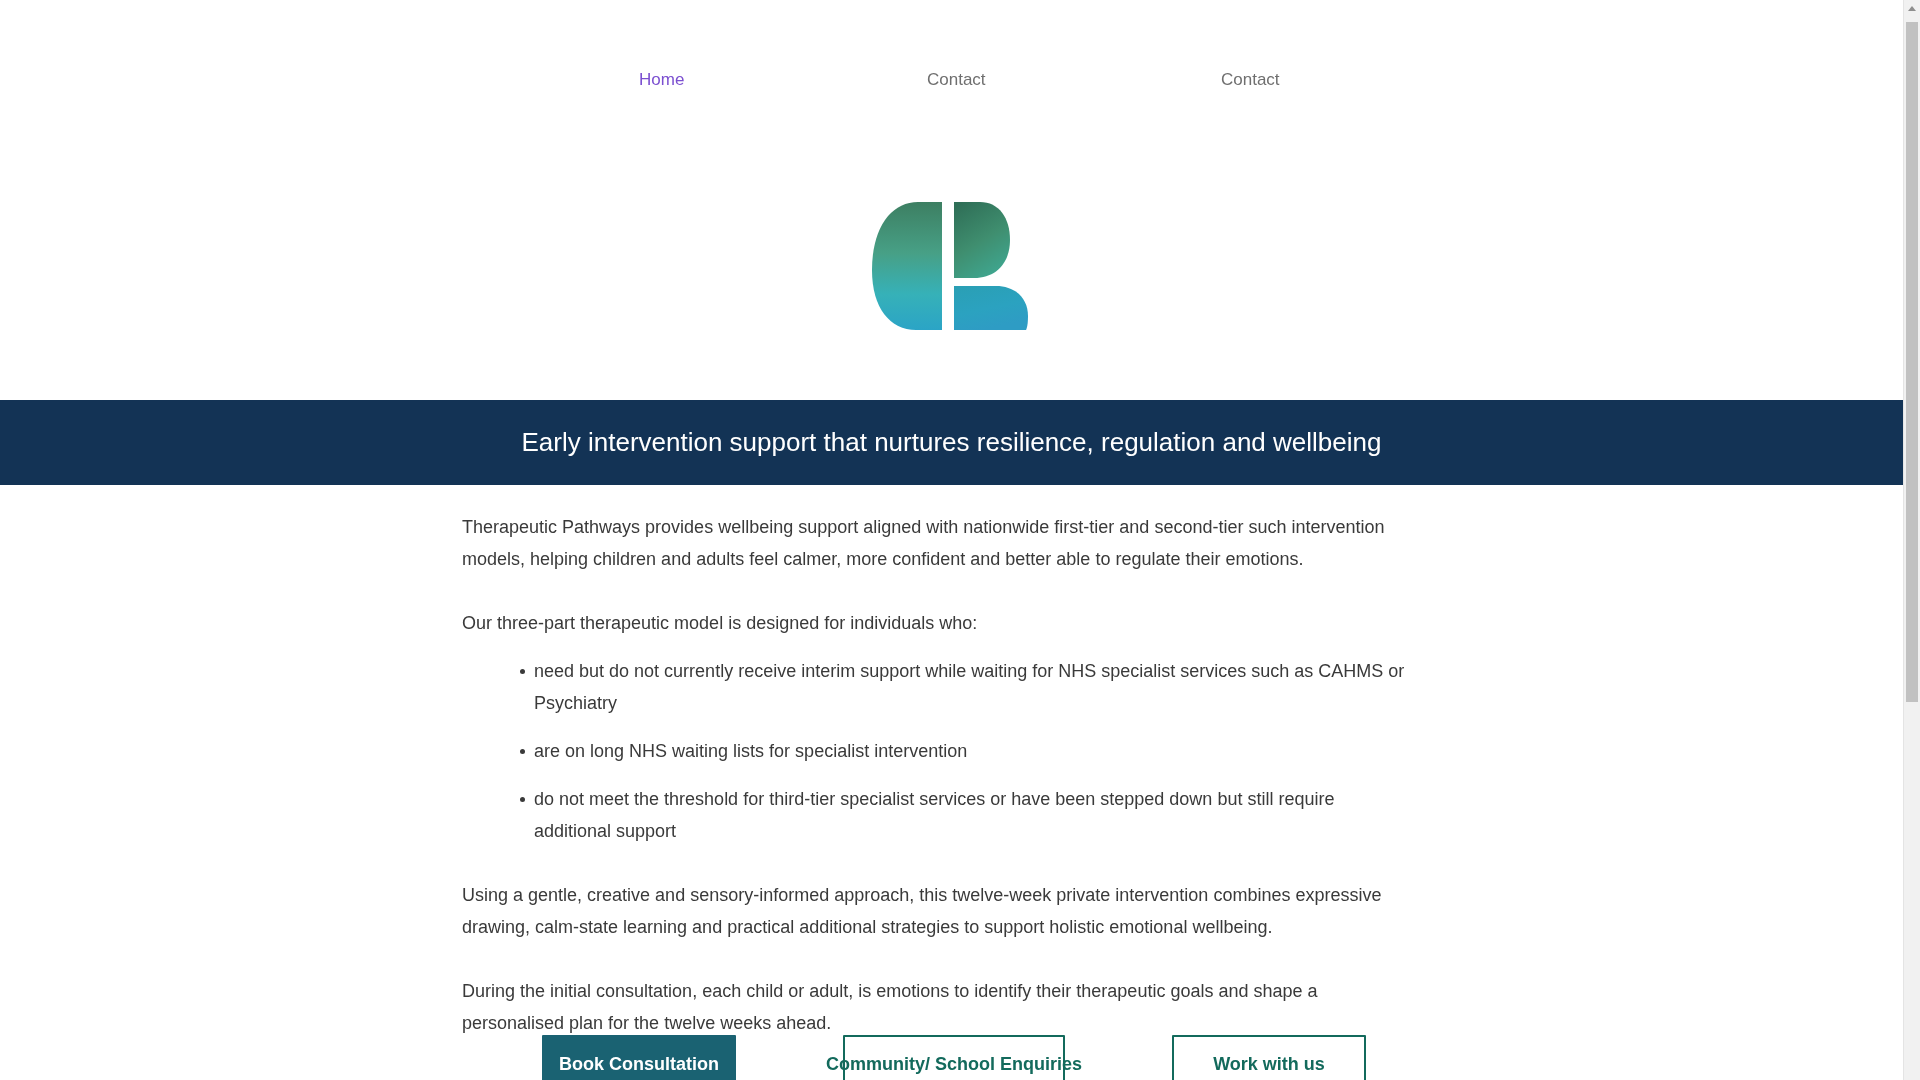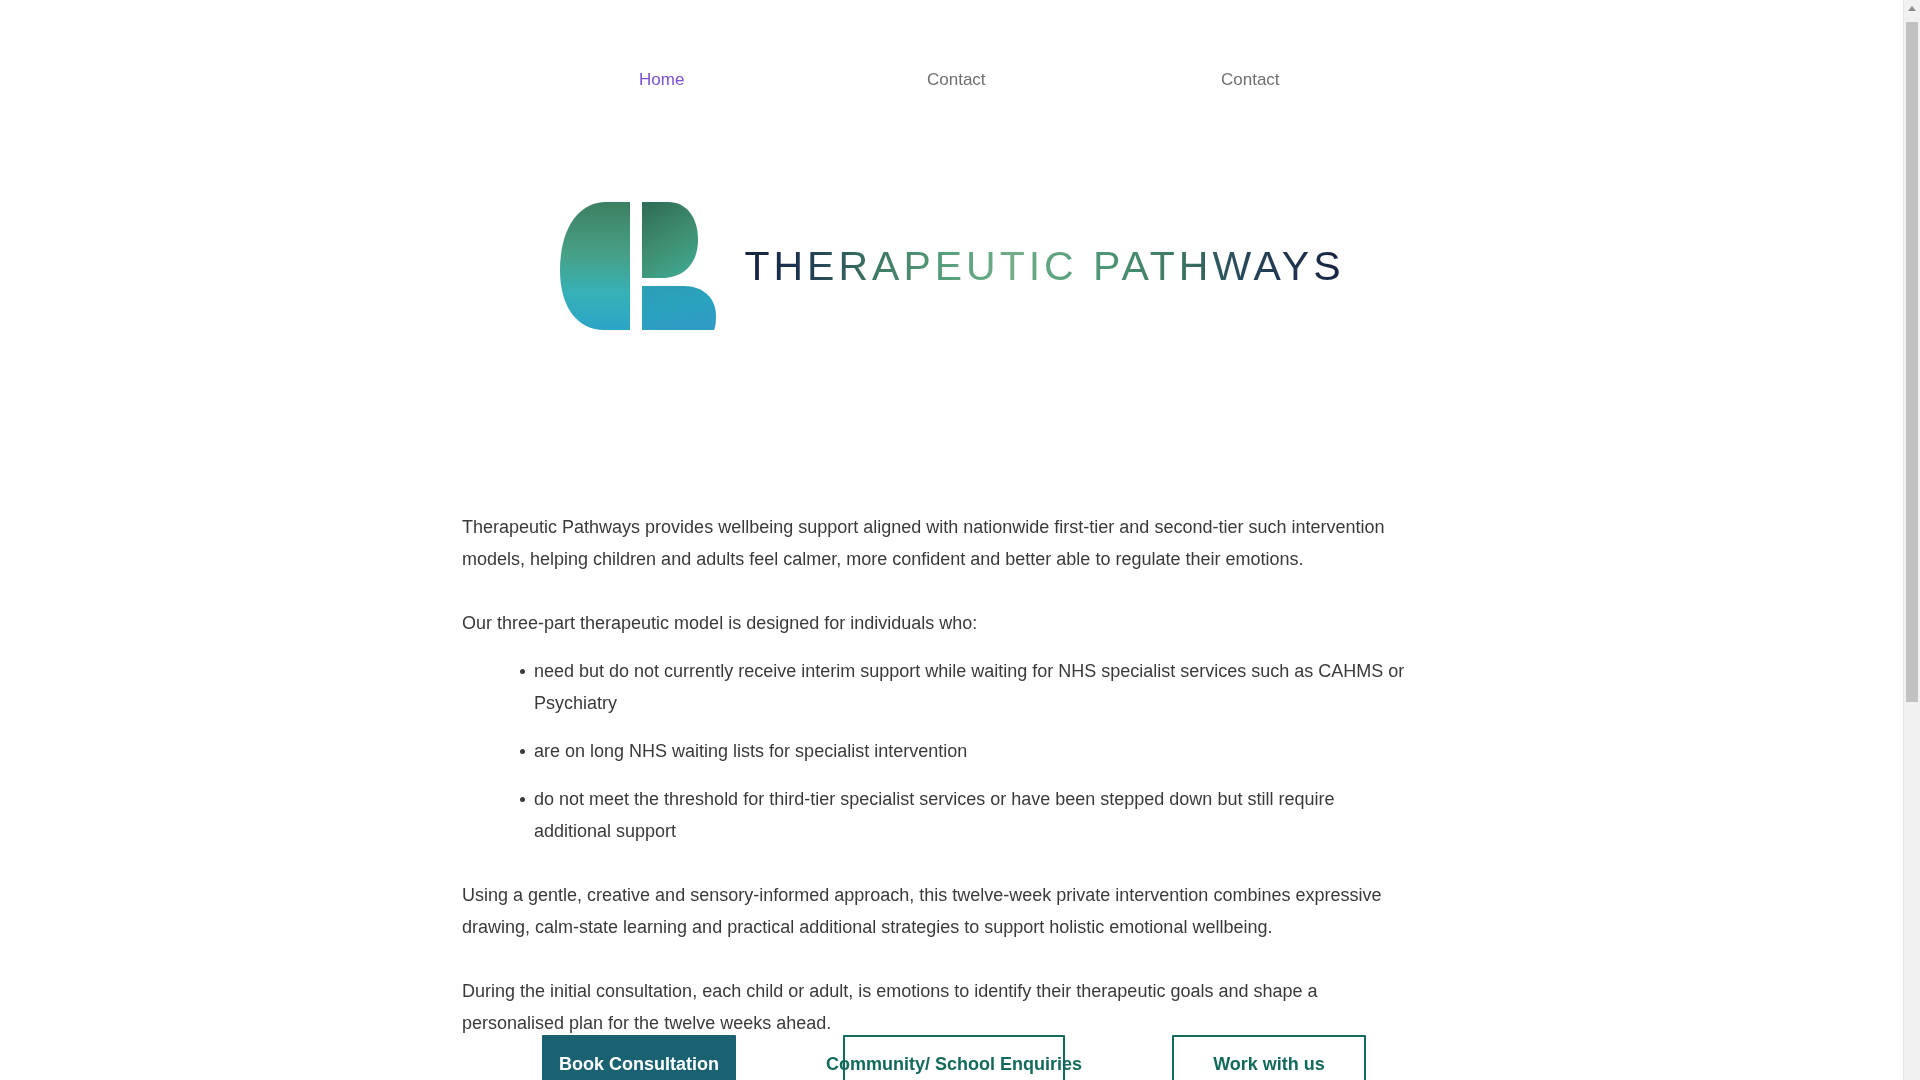--- a/index.html
+++ b/index.html
@@ -267,23 +267,25 @@
           </linearGradient>
         </defs>
 
         <path d="M72 4 H48 C21 4 2 30 2 72 C2 110 20 132 46 132 H72 Z" fill="url(#gBig)"></path>
 
         <path d="M84 4 H110 C129 4 140 20 140 42 C140 64 127 80 104 80 H84 Z" fill="url(#gTop)"></path>
 
         <path d="M84 88 H126 C145 88 158 100 158 118 C158 126 157 130 156 132 H84 Z" fill="url(#gBot)"></path>
       </svg>
 
-      <span class="logo-word">THERAPEUTIC PATHWAYS</span>
     </div>
 
+    <div class="banner">
+      <div class="banner-text">Early intervention support that nurtures resilience, regulation and wellbeing</div>
+    </div>
 
     <main class="content">
 
       <p class="para">Therapeutic Pathways provides wellbeing support aligned with nationwide first-tier and second-tier such intervention models, helping children and adults feel calmer, more confident and better able to regulate their emotions.</p>
 
       <p class="para tight">Our three-part therapeutic model is designed for individuals who:</p>
 
       <ul class="bullets">
         <li>need but do not currently receive interim support while waiting for NHS specialist services such as CAHMS or Psychiatry</li>
         <li>are on long NHS waiting lists for specialist intervention</li>

